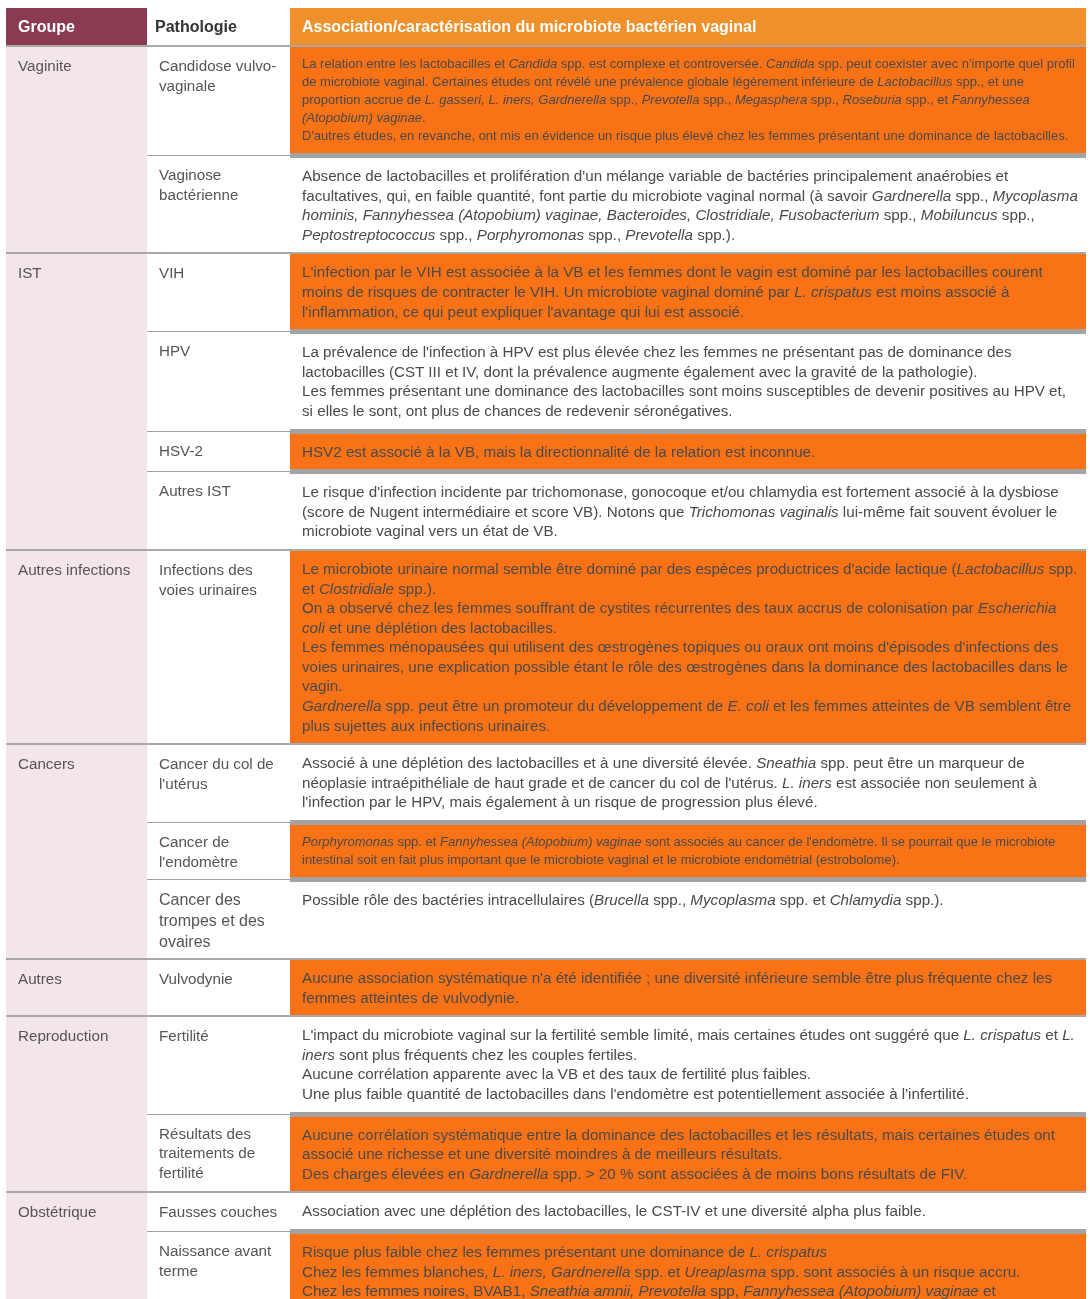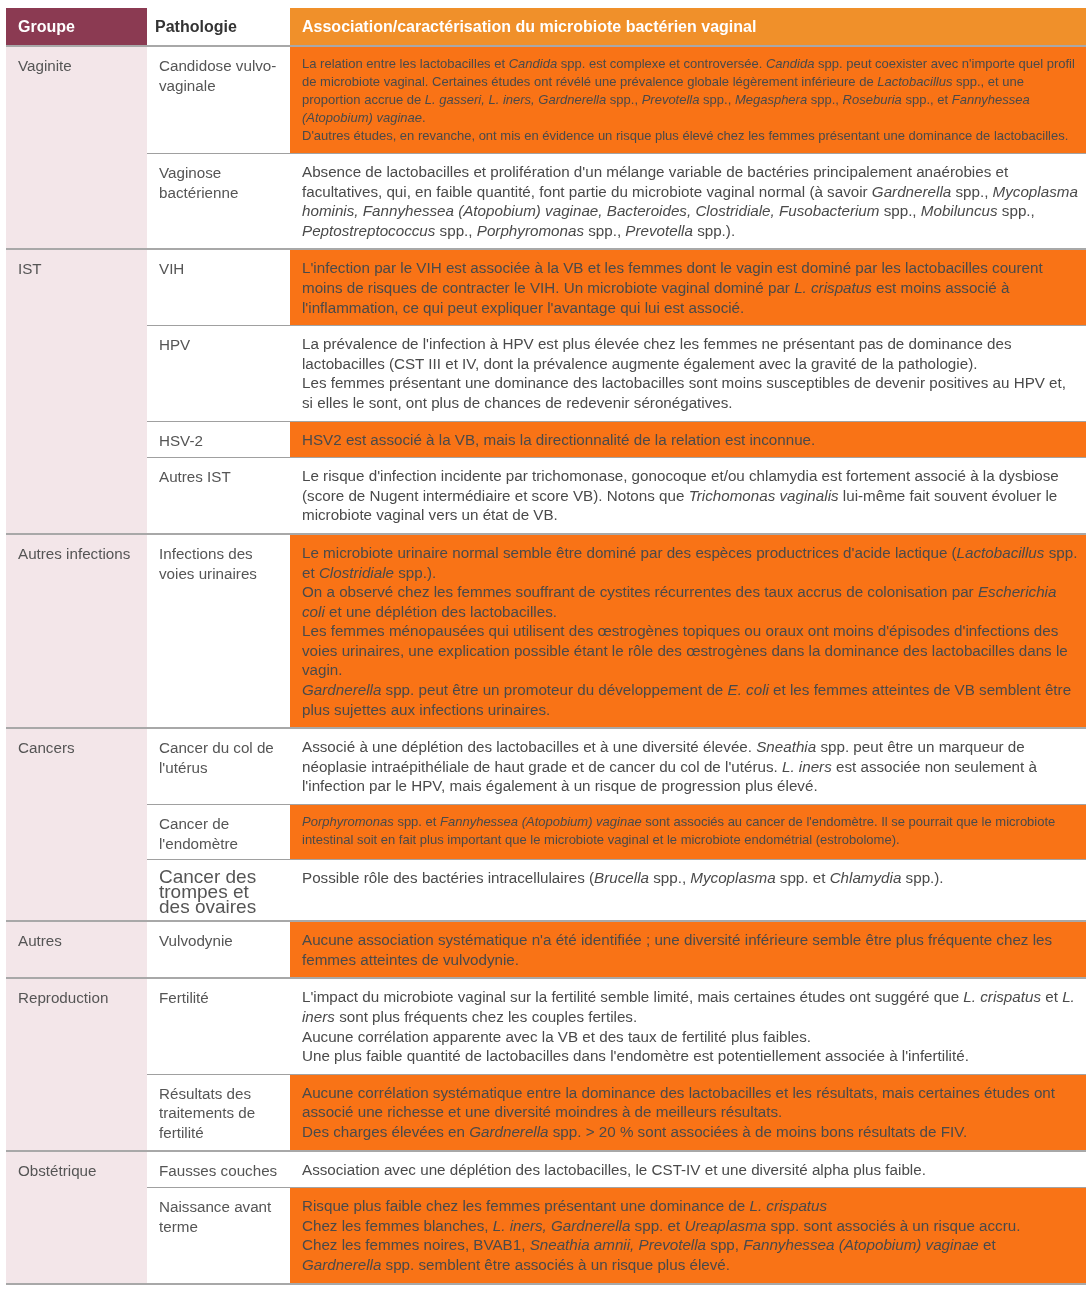--- a/index.html
+++ b/index.html
@@ -9,26 +9,26 @@
   col.c1 { width: 141px; }
   col.c2 { width: 143px; }
   col.c3 { width: 796px; }
   thead th { height: 37px; text-align: left; font-weight: bold; font-size: 16px; padding: 0 0 0 12px; vertical-align: middle; }
   th.h-groupe { background: #8b3a52; color: #ffffff; }
   th.h-patho { background: #ffffff; color: #333333; border-bottom: 1px solid #c8c8c8; padding-left: 8px; }
   th.h-assoc { background: #f0902a; color: #ffffff; }
   td { vertical-align: top; font-size: 15.2px; line-height: 19.6px; padding: 6px 8px 6px 12px; }
   td.groupe { background: #f3e6e9; color: #555; border-top: 2px solid #a8a8a8; padding-top: 9px; }
   td.patho { background: #ffffff; border-top: 1px solid #a0a0a0; color: #555; padding-top: 9px; }
-  td.assoc { border-top: 1px solid #a3a3a3; color: #4a4a4a; padding-top: 8px; padding-bottom: 8px; }
+  td.assoc { border-top: 5px solid #a3a3a3; color: #4a4a4a; padding-top: 8px; padding-bottom: 8px; }
   td.assoc.shaded { background: #f97316; }
   td.assoc.plain { background: #ffffff; }
   tr.group-start td.patho, tr.group-start td.assoc { border-top: 2px solid #a8a8a8; }
   td.small { font-size: 13px; line-height: 18px; }
-  td.patho.smallp { font-size: 19px; line-height: 15px; }
+  td.patho.smallp { font-size: 16px; line-height: 21px; }
   tr.last td { border-bottom: 2px solid #a8a8a8; }
   i { font-style: italic; }
   .seg { display: block; }
 </style>
 </head>
 <body>
 
 <div class="wrap">
   <table>
     <colgroup>

